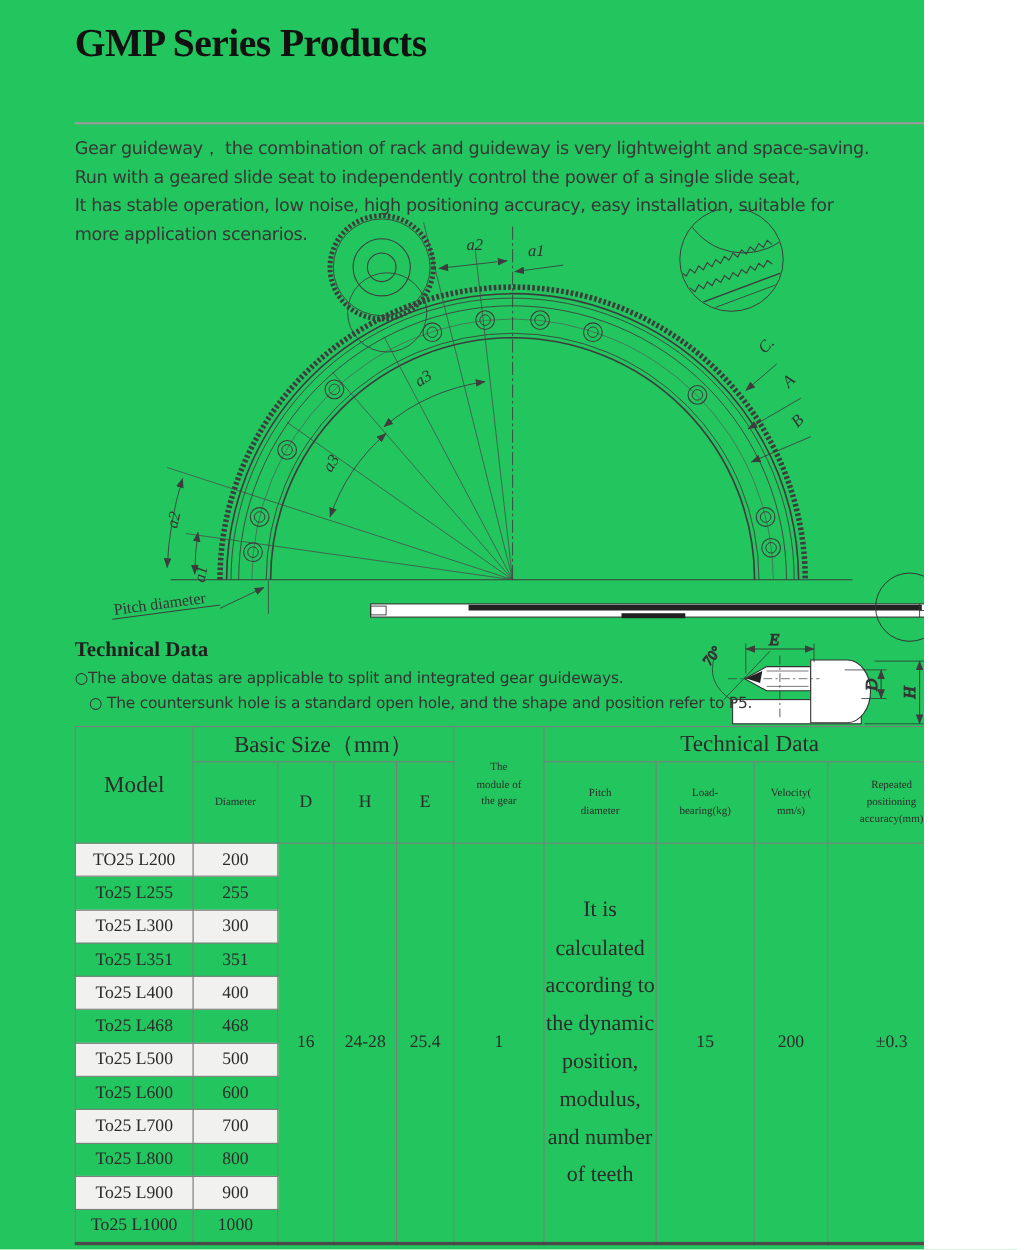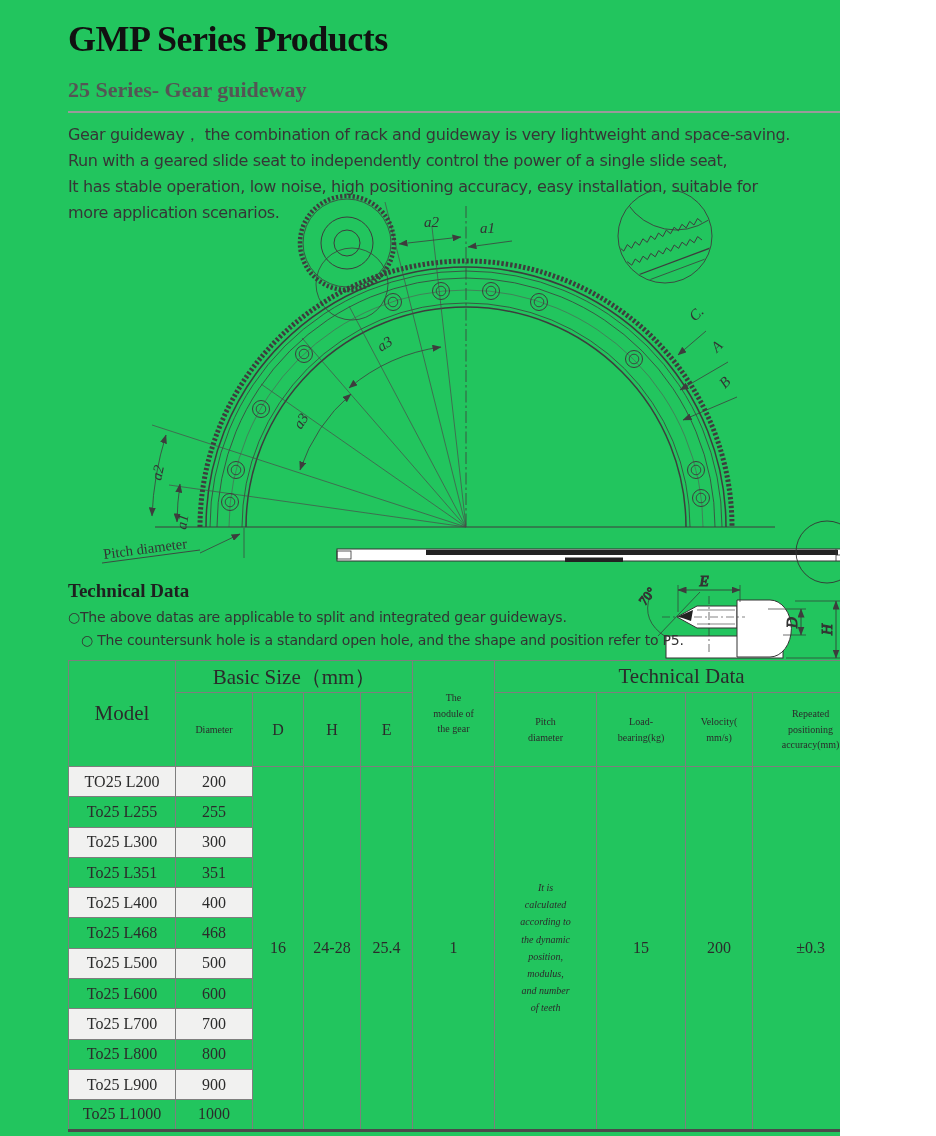--- a/index.html
+++ b/index.html
@@ -23,30 +23,29 @@
   .dim{font-style:italic;font-size:15px;}
   .cap{font-style:italic;font-size:15px;}
   
   table.spec{position:absolute;left:68px;top:660px;width:800px;border-collapse:collapse;
              table-layout:fixed;border:1px solid #7e7e7e;border-bottom:3px solid #4a4a4a;}
   table.spec th,table.spec td{border:1px solid #7e7e7e;text-align:center;vertical-align:middle;
              padding:0;font-weight:normal;white-space:pre-line;color:#2b2b2b;
              font-family:"Liberation Serif",serif;}
   tr.h1{height:32px;} tr.h2{height:74px;} tbody tr{height:30.3px;padding-left:20px;}
   .big{font-size:21px;} .sub{font-size:10px;line-height:1.55;}
-  .cell{font-size:16px;} .pitchtxt{font-size:10px;line-height:1.72;font-style:italic;}
+  .cell{font-size:16px;} .pitchtxt{font-size:20px;line-height:1.72;}
   td.shade{background:#f1f1f0;}
 </style>
 </head>
 <body>
 
 <div class="page">
 
   <div class="abs title">GMP Series Products</div>
-  <div class="abs subtitle">25 Series- Gear guideway</div>
   <div class="abs rule"></div>
   <div class="abs desc">Gear guideway，  the combination of rack and guideway is very lightweight and space-saving.
 Run with a geared slide seat to independently control the power of a single slide seat,
  It has stable operation, low noise, high positioning accuracy, easy installation, suitable for
 more application scenarios.</div>
 
   <svg width="936" height="482" viewBox="0 190 936 482">
     <defs>
       <marker id="ar" markerWidth="9" markerHeight="7" refX="8.5" refY="3.5" orient="auto-start-reverse" markerUnits="userSpaceOnUse">
         <path d="M0,0L9,3.5L0,7Z" fill="#3d3d3d"></path>

